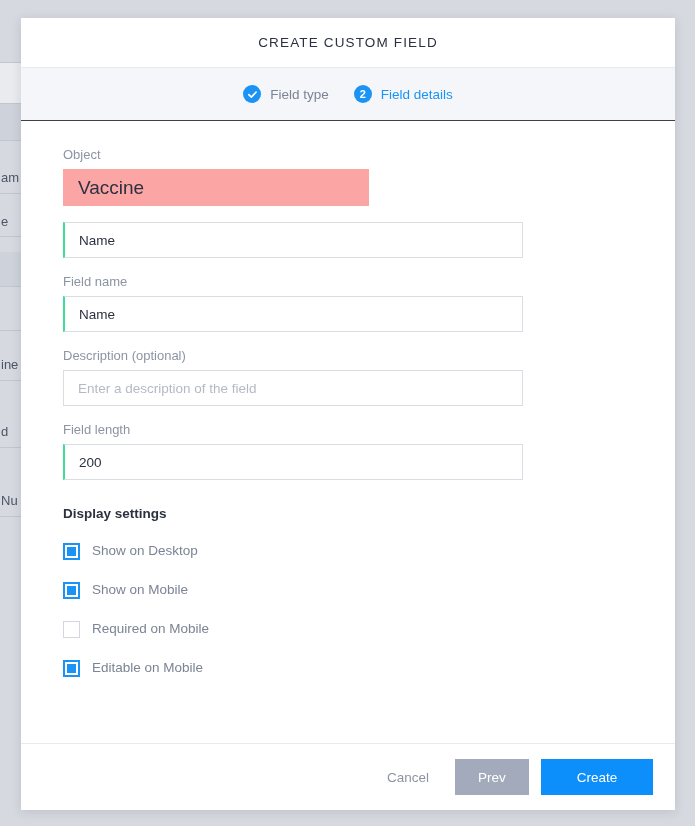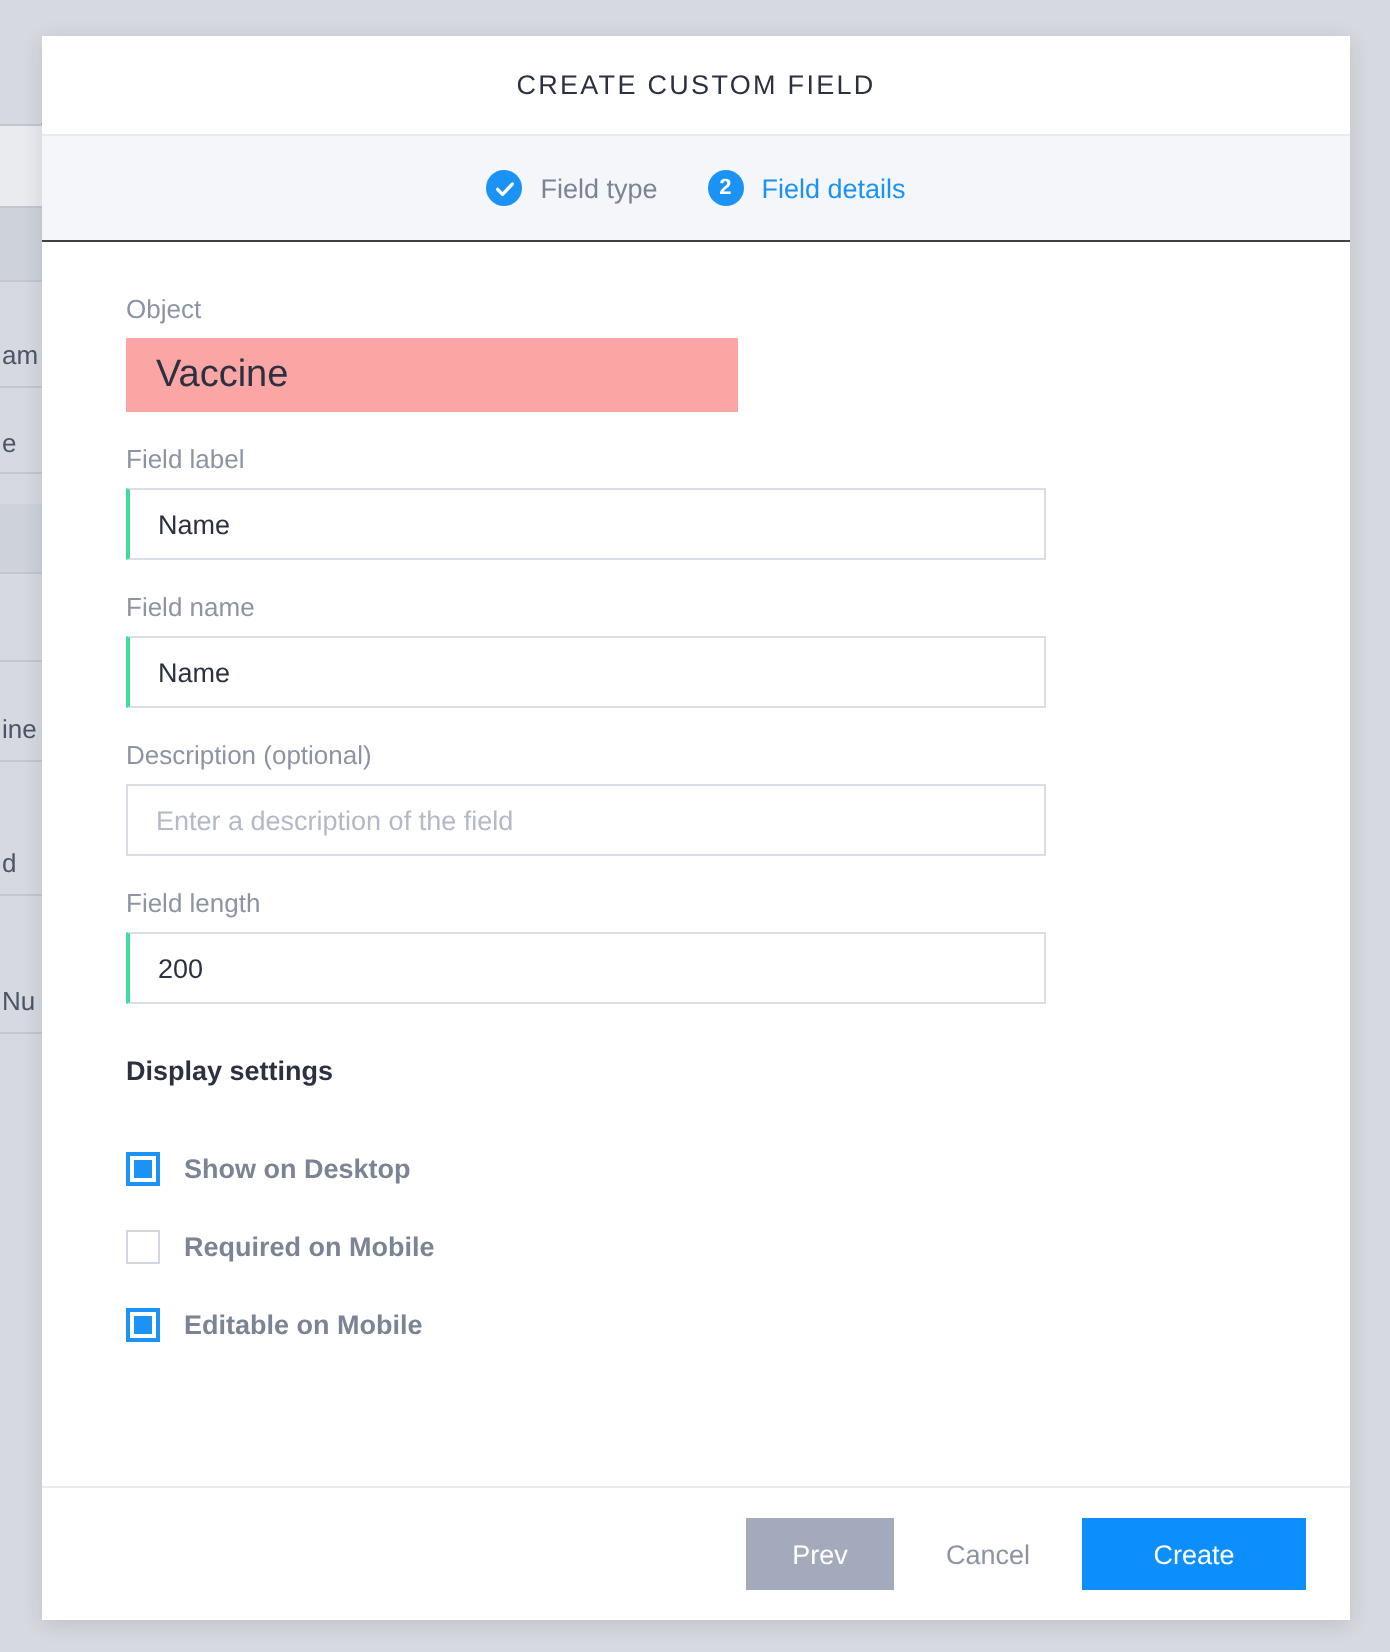--- a/index.html
+++ b/index.html
@@ -163,24 +163,23 @@
   
   .display-settings { margin-top: 26px; }
   .section-heading {
     font-size: 13.5px;
     color: #2b3140;
     font-weight: 700;
     margin-bottom: 22px;
   }
   .checkbox-row {
     display: flex;
-    align-items: center;
+    align-items: flex-start;
     height: 39px;
     cursor: pointer;
-    font-weight: bold;
   }
   .checkbox {
     width: 17px;
     height: 17px;
     flex: 0 0 17px;
     border: 2px solid #1a93f5;
     background: #ffffff;
     margin-right: 12px;
     display: flex;
     align-items: center;
@@ -288,21 +287,20 @@
   </div>
 
   <div class="modal-body">
 
     <div class="field-group">
       <span class="field-label">Object</span>
       <div class="readonly-box">Vaccine</div>
     </div>
 
     <div class="field-group">
-      <span class="field-label">Field label</span>
       <div class="text-input">Name</div>
     </div>
 
     <div class="field-group">
       <span class="field-label">Field name</span>
       <div class="text-input">Name</div>
     </div>
 
     <div class="field-group">
       <span class="field-label">Description (optional)</span>
@@ -313,33 +311,37 @@
       <span class="field-label">Field length</span>
       <div class="text-input">200</div>
     </div>
 
     <div class="display-settings">
       <div class="section-heading">Display settings</div>
       <div id="checkbox-list">
           <div class="checkbox-row">
             <span class="checkbox checked"></span>
             <span class="checkbox-label">Show on Desktop</span>
+          </div>
+          <div class="checkbox-row">
+            <span class="checkbox checked"></span>
+            <span class="checkbox-label">Show on Mobile</span>
           </div>
           <div class="checkbox-row">
             <span class="checkbox unchecked"></span>
             <span class="checkbox-label">Required on Mobile</span>
           </div>
           <div class="checkbox-row">
             <span class="checkbox checked"></span>
             <span class="checkbox-label">Editable on Mobile</span>
           </div>
         </div>
     </div>
 
   </div>
 
   <div class="modal-footer">
+    <button class="btn btn-text">Cancel</button>
     <button class="btn btn-secondary">Prev</button>
-    <button class="btn btn-text">Cancel</button>
     <button class="btn btn-primary">Create</button>
   </div>
 
 </div>
 
 </body></html>

